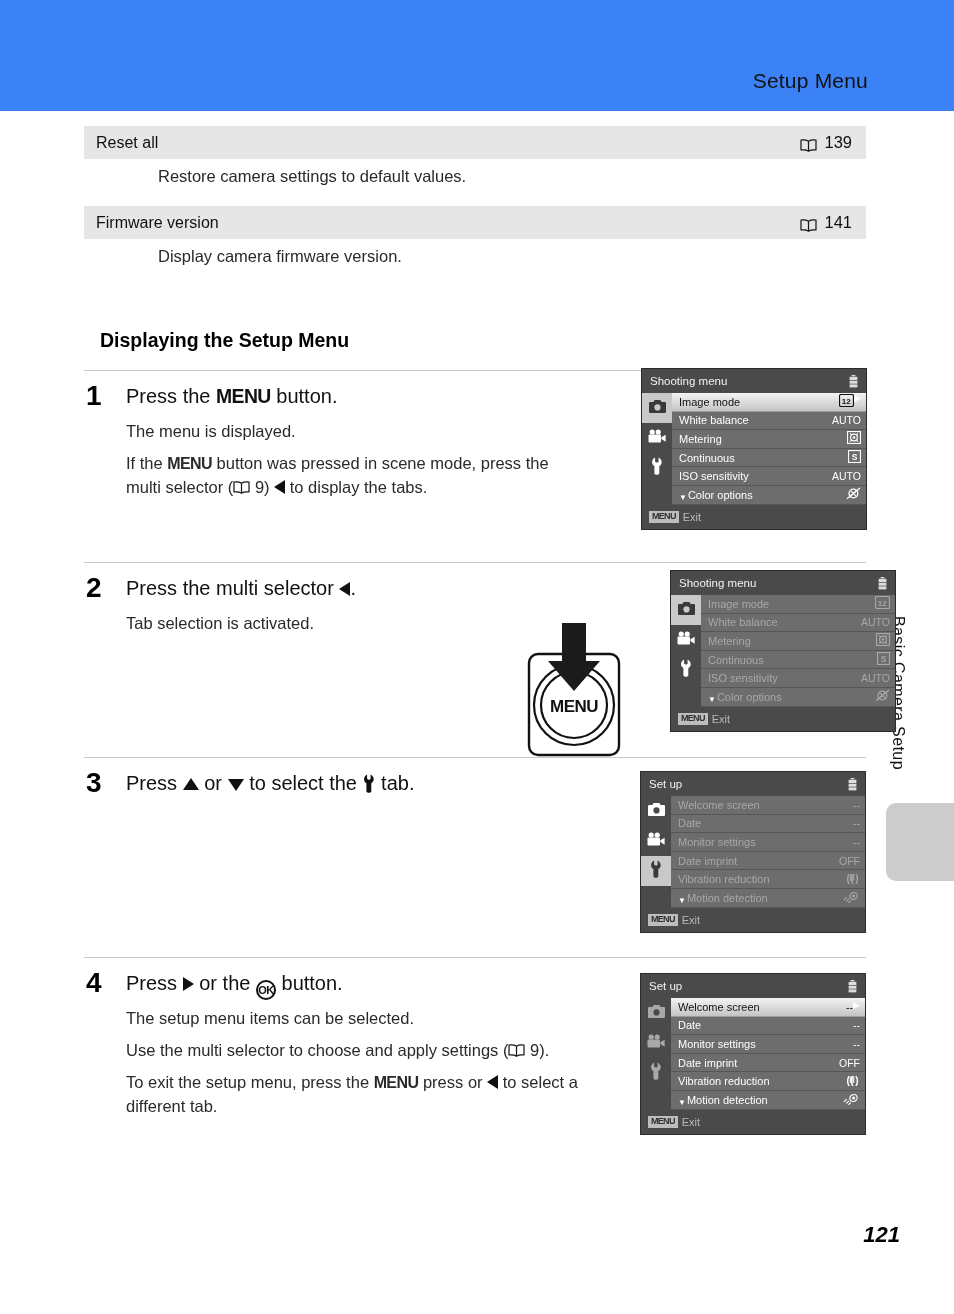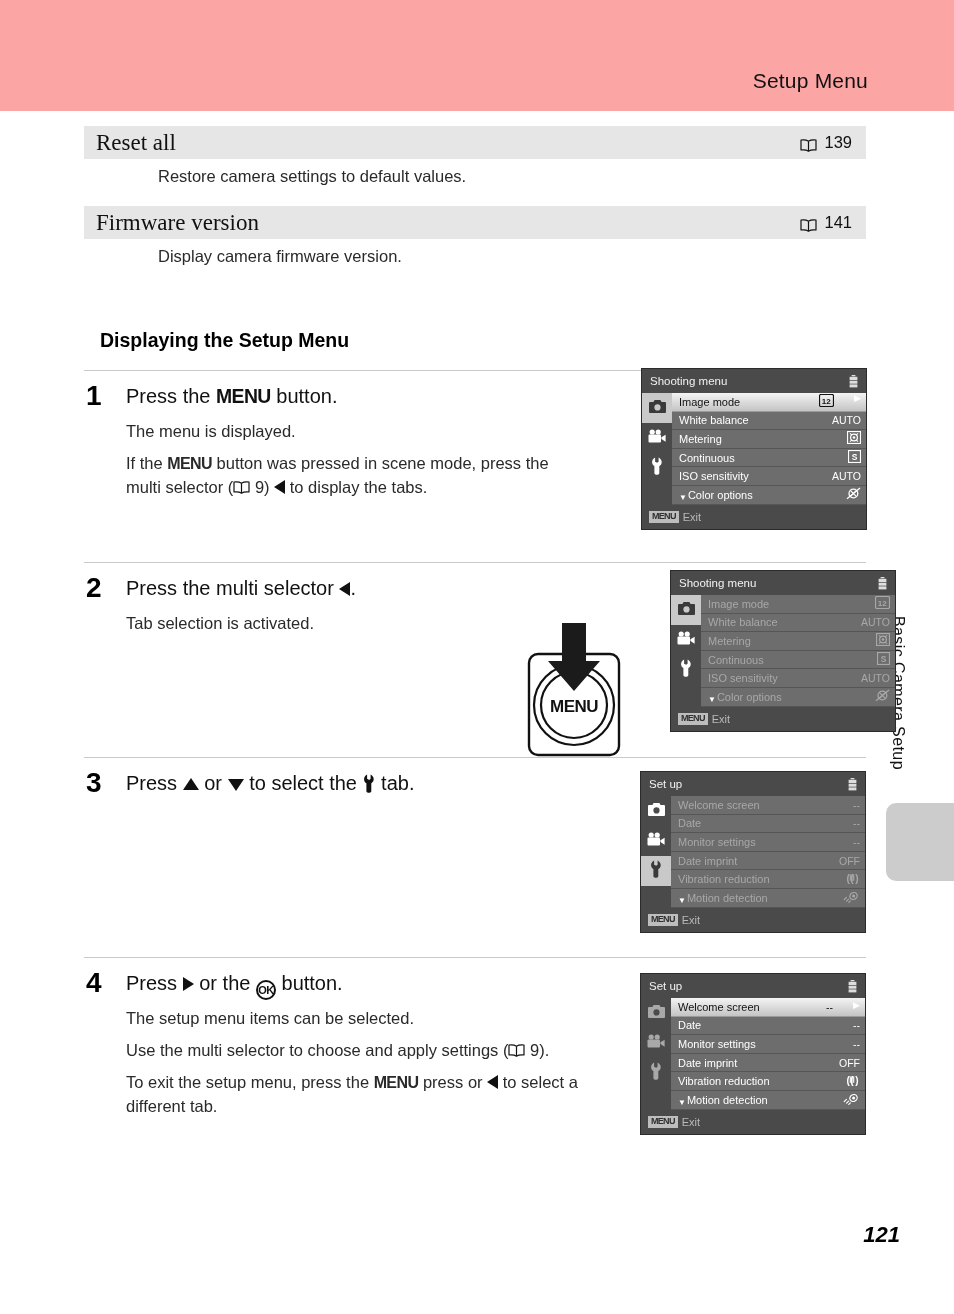--- a/index.html
+++ b/index.html
@@ -9,21 +9,21 @@
     background:#ffffff;
     font-family: "Liberation Sans", sans-serif;
     color:#1a1a1a;
     position:relative;
     overflow:hidden;
   }
 
   
   .header-band{
     position:absolute; left:0; top:0; width:954px; height:111px;
-    background:#fca5a5;
+    background:#3b82f6;
   }
   .header-title{
     position:absolute; right:86px; bottom:18px;
     font-size:21px; font-weight:400; letter-spacing:.2px; color:#111;
   }
 
   
   .side-label{
     position:absolute; left:889px; top:616px;
     writing-mode:vertical-rl; text-orientation:mixed;
@@ -38,21 +38,21 @@
   .content{
     position:absolute; left:84px; top:126px; width:782px;
   }
 
   
   .spec-row{
     background:#e6e6e6; height:33px;
     display:flex; align-items:center; justify-content:space-between;
     padding:0 14px 0 12px;
   }
-  .spec-name{ font-size:23px; color:#111;font-family:Liberation Serif, serif; }
+  .spec-name{ font-size:16px; color:#111; }
   .spec-ref{ font-size:16.5px; color:#111; display:flex; align-items:center; gap:7px;}
   .spec-desc{
     font-size:16.5px; color:#2a2a2a; padding:8px 0 20px 74px;
   }
   .book-ico{ display:inline-block; width:17px; height:13px; position:relative; top:1px;}
 
   
   .sec-head{
     font-size:19.5px; font-weight:bold; color:#000;
     margin:43px 0 0 16px;
@@ -125,21 +125,21 @@
     height:18.6px; display:flex; align-items:center; justify-content:space-between;
     padding:0 5px 0 7px; font-size:11px;
     background:#6d6d6d; color:#ffffff;
     border-bottom:1px solid #565656;
   }
   .lcd-row.grey{ background:#6d6d6d; color:#a8a8a8; }
   .lcd-row.hl{
     background:linear-gradient(#f4f4f4,#c4c4c4); color:#111;
     border-bottom:1px solid #9a9a9a;
   }
-  .lcd-row .val{ display:flex; align-items:flex-start; gap:20px; font-size:10.5px; }
+  .lcd-row .val{ display:flex; align-items:flex-start; gap:0; font-size:10.5px; }
   .lcd-foot{
     height:24px; background:#4a4a4a; display:flex; align-items:center;
     padding-left:7px; gap:4px;
   }
   .menu-chip{
     background:#bdbdbd; color:#2f2f2f; font-size:9px; font-weight:bold;
     padding:1px 3px; letter-spacing:-.7px; line-height:1.1;
   }
   .exit-txt{ color:#b9b9b9; font-size:11px; }
   .arrow-r{ color:#ffffff; font-size:9px; line-height:1; }

